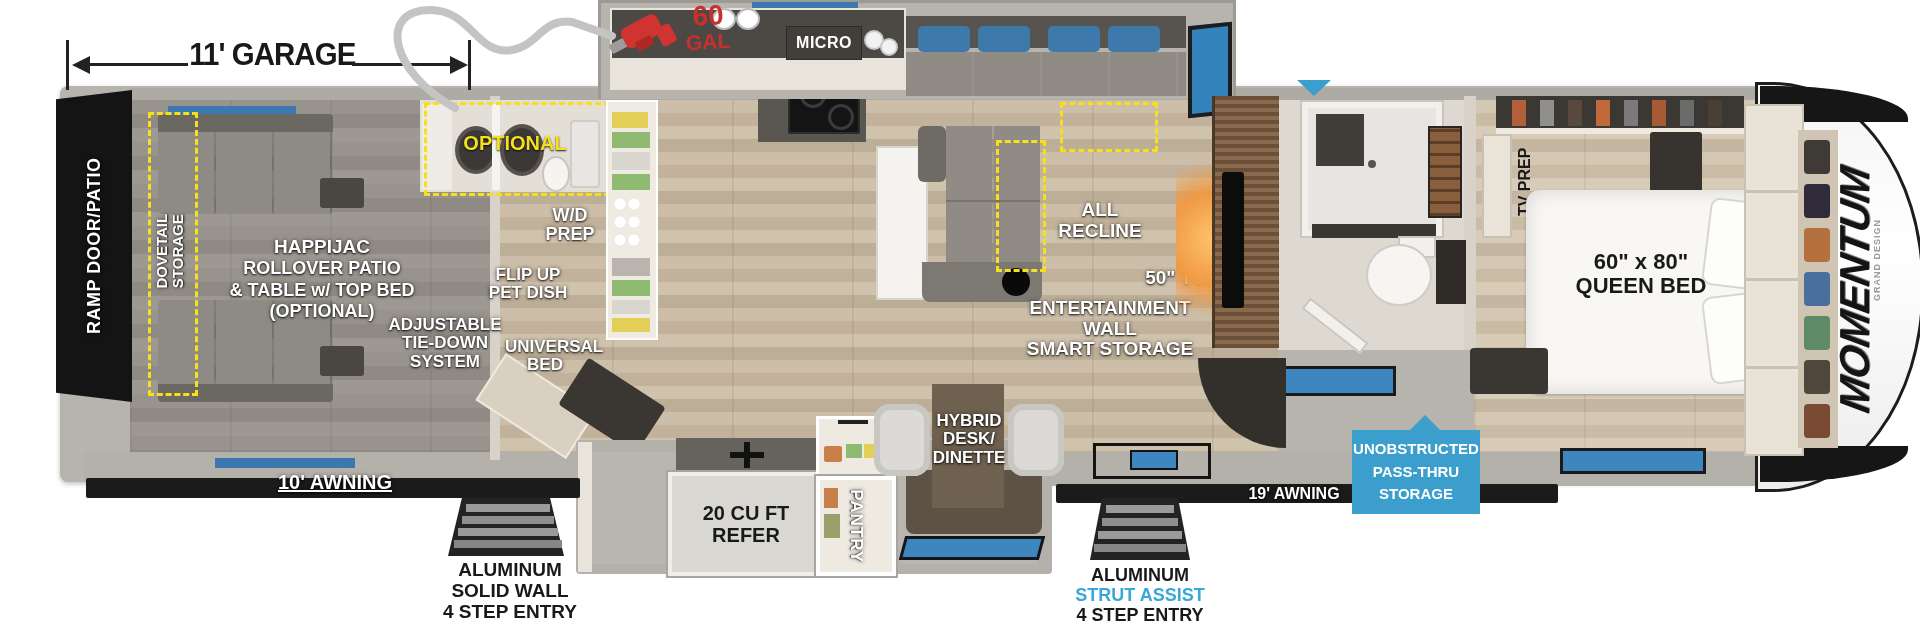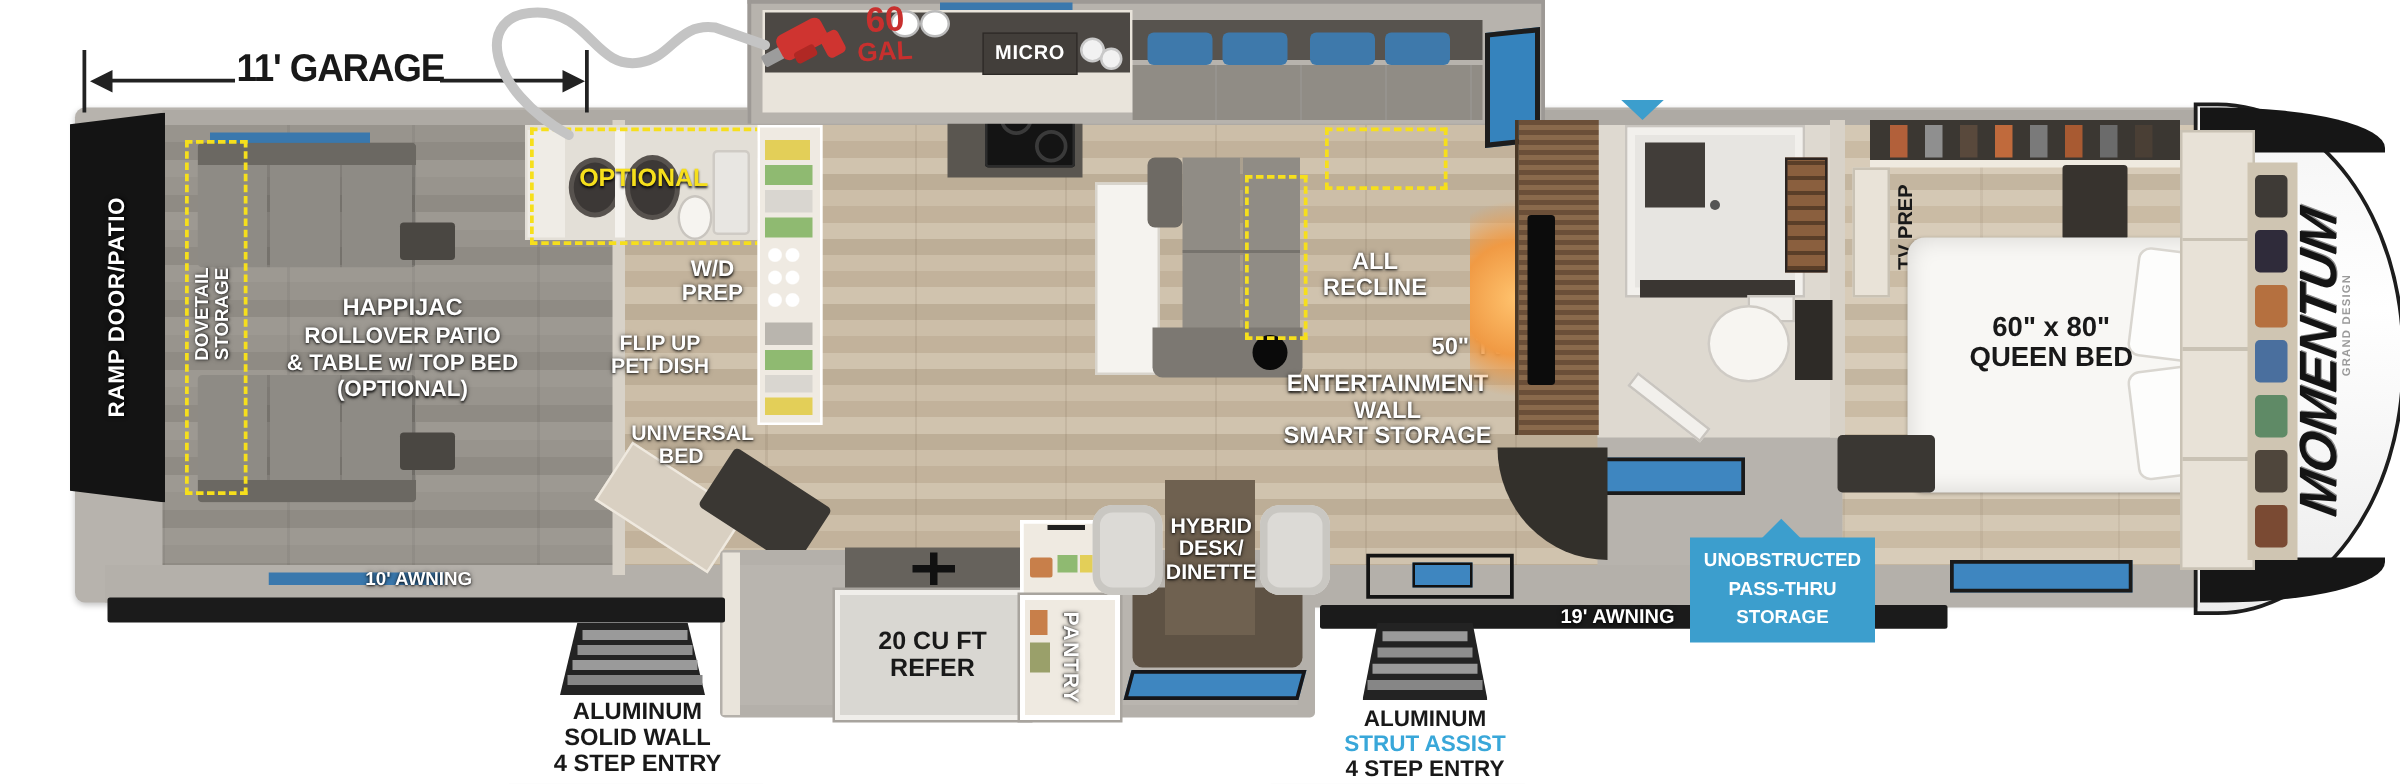--- a/index.html
+++ b/index.html
@@ -76,20 +76,25 @@
     <div style="font-size:19px;">HAPPIJAC</div>
     <div>ROLLOVER PATIO</div>
     <div>&amp; TABLE w/ TOP BED</div>
     <div>(OPTIONAL)</div>
   </div>
 
   <div class="a" style="left:490px;top:96px;width:10px;height:364px;background:#d8d2c8;"></div>
   <div class="a" style="left:482px;top:378px;width:104px;height:52px;background:#d9d0c2;border:2px solid #efe9df;transform:rotate(33deg);"></div>
   <div class="a" style="left:566px;top:378px;width:92px;height:56px;background:#3a3733;transform:rotate(33deg);border-radius:4px;"></div>
 
+  <div class="a lw" style="left:385px;top:316px;width:120px;font-size:17px;">
+    <div>ADJUSTABLE</div>
+    <div>TIE-DOWN</div>
+    <div>SYSTEM</div>
+  </div>
   <div class="a lw" style="left:505px;top:338px;width:80px;font-size:17px;">
     <div>UNIVERSAL</div>
     <div>BED</div>
   </div>
 
   <div class="a" style="left:420px;top:100px;width:186px;height:92px;background:#e3dfd7;"></div>
   <div class="a" style="left:422px;top:104px;width:30px;height:86px;background:#efece6;"></div>
   <div class="a" style="left:455px;top:126px;width:34px;height:40px;border-radius:50%;background:#3c3836;border:4px solid #57524e;"></div>
   <div class="a" style="left:500px;top:124px;width:36px;height:44px;border-radius:50%;background:#3c3836;border:4px solid #57524e;"></div>
   <div class="a" style="left:492px;top:104px;width:8px;height:86px;background:#f5f3ef;"></div>
@@ -255,21 +260,21 @@
     <div>HYBRID</div>
     <div>DESK/</div>
     <div>DINETTE</div>
   </div>
   <div class="a" style="left:902px;top:536px;width:134px;height:18px;background:#3e86c0;border:3px solid #16161a;transform:skewX(-15deg);"></div>
 
   <div class="a" style="left:1093px;top:443px;width:112px;height:30px;border:3px solid #141414;"></div>
   <div class="a" style="left:1130px;top:450px;width:44px;height:16px;background:#3e86c0;border:2px solid #111;"></div>
 
   <div class="a" style="left:86px;top:478px;width:494px;height:20px;background:#1b1b1b;border-radius:2px;"></div>
-  <div class="a lw" style="left:270px;top:456px;width:130px;font-size:15px;">10' AWNING</div>
+  <div class="a lw" style="left:270px;top:472px;width:130px;font-size:20px;text-decoration:underline;">10' AWNING</div>
   <div class="a" style="left:1056px;top:484px;width:502px;height:19px;background:#1b1b1b;border-radius:2px;"></div>
   <div class="a lw" style="left:1238px;top:485px;width:112px;font-size:16px;">19' AWNING</div>
 
   <div class="a" style="left:448px;top:498px;width:116px;height:58px;background:#232323;clip-path:polygon(12% 0,88% 0,100% 100%,0 100%);"></div>
   <div class="a tread" style="left:466px;top:504px;width:84px;height:8px;"></div>
   <div class="a tread" style="left:462px;top:516px;width:92px;height:8px;background:#8e8e8e;"></div>
   <div class="a tread" style="left:458px;top:528px;width:100px;height:8px;"></div>
   <div class="a tread" style="left:454px;top:540px;width:108px;height:8px;background:#868686;"></div>
   <div class="a lk" style="left:440px;top:560px;width:140px;font-size:19px;font-weight:900;">
     <div>ALUMINUM</div>
@@ -304,19 +309,19 @@
       <rect x="44" y="12" width="16" height="20" rx="4" fill="#cf3430"></rect>
       <rect x="20" y="14" width="18" height="10" rx="3" fill="#b02824"></rect>
     </g>
   </svg>
   <div class="a n" style="left:683px;top:0px;width:50px;text-align:center;font-size:28px;font-weight:900;color:#c8302e;transform:rotate(-3deg);">60</div>
   <div class="a n" style="left:685px;top:30px;width:46px;text-align:center;font-size:21px;font-weight:900;color:#c8302e;transform:rotate(-3deg);">GAL</div>
 
   <div class="a" style="left:1297px;top:80px;width:0;height:0;border-left:17px solid transparent;border-right:17px solid transparent;border-top:16px solid #3c9ecd;"></div>
 
   <div class="a" style="left:1409px;top:415px;width:0;height:0;border-left:16px solid transparent;border-right:16px solid transparent;border-bottom:16px solid #3c9ecd;"></div>
-  <div class="a badge" style="left:1352px;top:430px;width:148px;height:76px;padding-top:8px;font-size:15px;line-height:1.5;">
+  <div class="a badge" style="left:1352px;top:430px;width:128px;height:76px;padding-top:8px;font-size:15px;line-height:1.5;">
     <div>UNOBSTRUCTED</div>
     <div>PASS-THRU</div>
     <div>STORAGE</div>
   </div>
 
 </div>
 
 </body></html>

